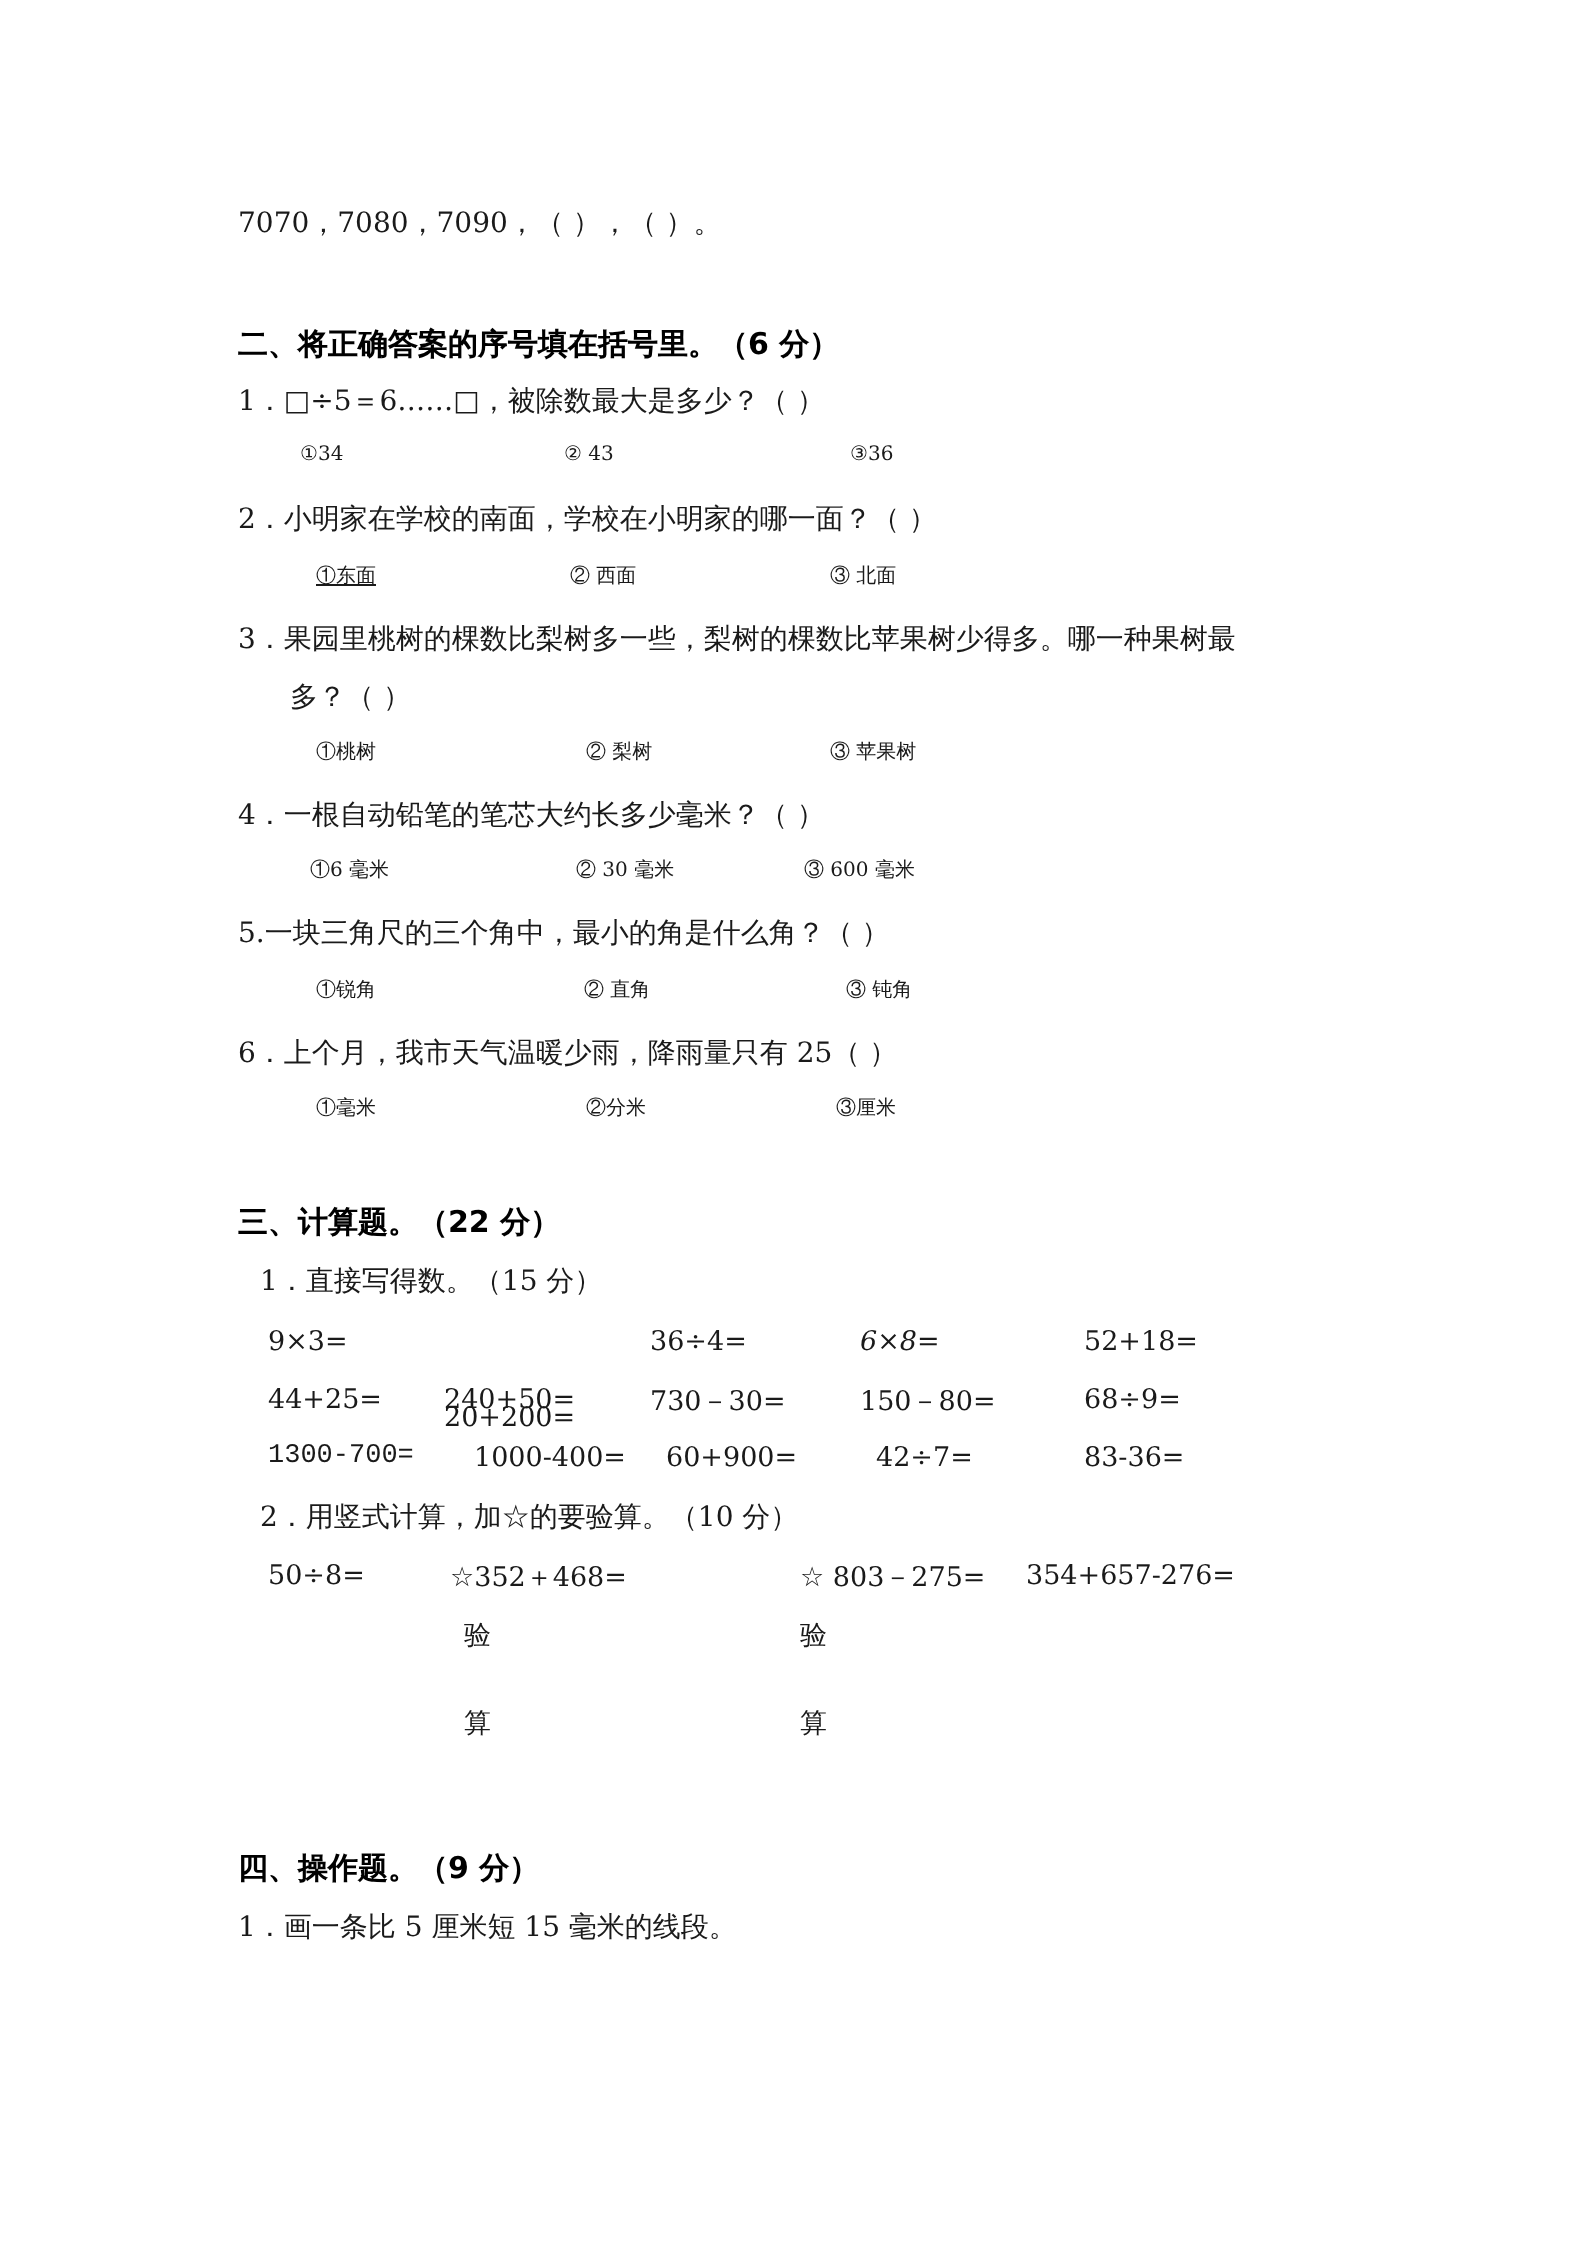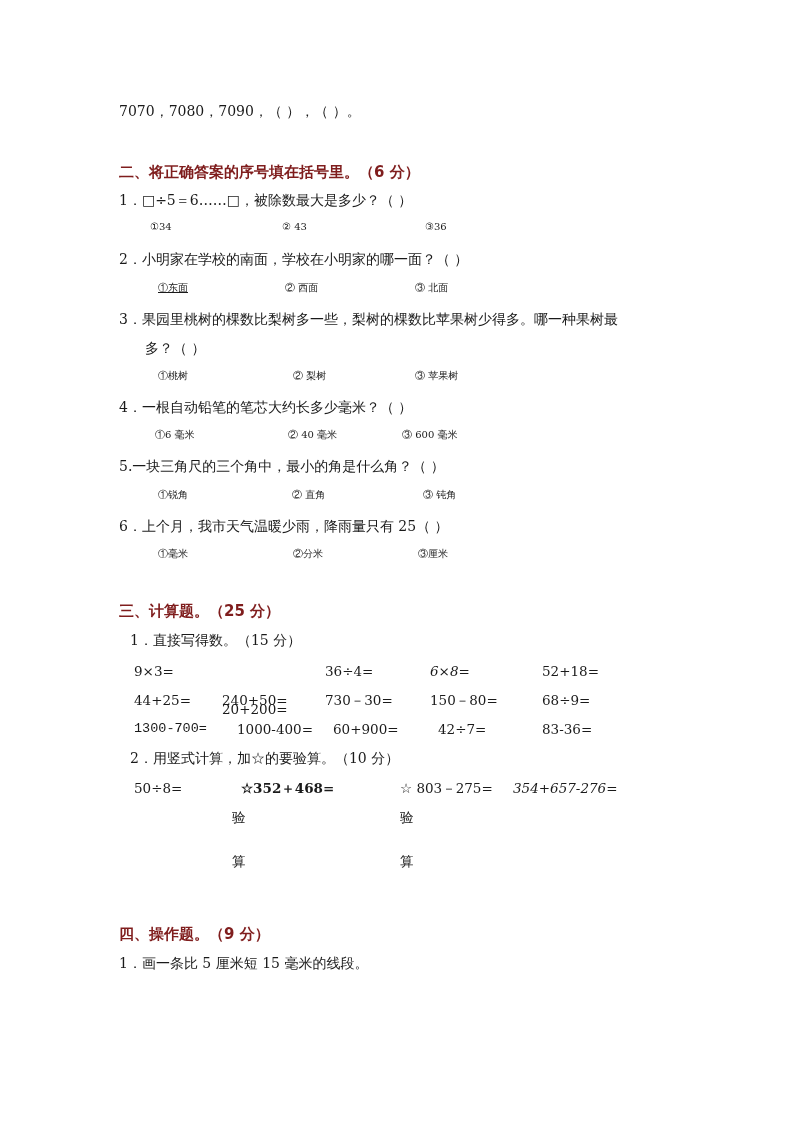--- a/index.html
+++ b/index.html
@@ -14,21 +14,21 @@
       overflow: hidden;
       font-family: "DejaVu Serif", "Liberation Serif", serif;
       color: #1a1a1a;
       font-size: 14px;
     }
     .abs { position: absolute; white-space: nowrap; }
     .heading {
       font-family: "DejaVu Sans", "Liberation Sans", sans-serif;
       font-weight: bold;
       font-size: 15px;
-      color: #7f1d1d;
+      color: #000000;
     }
     .q { font-size: 14px; }
     .opt { font-size: 10px; }
     .calc { font-size: 13.5px; }
   </style>
 </head>
 <body>
 
 <div class="abs q" style="left:119px; top:103px;">7070，7080，7090，（          ），（          ）。</div>
 
@@ -45,34 +45,34 @@
 <div class="abs opt" style="left:415px; top:281px;">③ 北面</div>
 
 <div class="abs q" style="left:119px; top:311px;">3．果园里桃树的棵数比梨树多一些，梨树的棵数比苹果树少得多。哪一种果树最</div>
 <div class="abs q" style="left:145px; top:340px;">多？（          ）</div>
 <div class="abs opt" style="left:158px; top:369px;">①桃树</div>
 <div class="abs opt" style="left:293px; top:369px;">② 梨树</div>
 <div class="abs opt" style="left:415px; top:369px;text-align:center;">③ 苹果树</div>
 
 <div class="abs q" style="left:119px; top:399px;">4．一根自动铅笔的笔芯大约长多少毫米？（          ）</div>
 <div class="abs opt" style="left:155px; top:428px;">①6 毫米</div>
-<div class="abs opt" style="left:288px; top:428px;">② 40 毫米</div>
+<div class="abs opt" style="left:288px; top:428px;">② 30 毫米</div>
 <div class="abs opt" style="left:402px; top:428px;">③  600 毫米</div>
 
 <div class="abs q" style="left:119px; top:458px;">5.一块三角尺的三个角中，最小的角是什么角？（          ）</div>
 <div class="abs opt" style="left:158px; top:488px;">①锐角</div>
 <div class="abs opt" style="left:292px; top:488px;">② 直角</div>
 <div class="abs opt" style="left:423px; top:488px;">③ 钝角</div>
 
 <div class="abs q" style="left:119px; top:518px;">6．上个月，我市天气温暖少雨，降雨量只有 25（          ）</div>
 <div class="abs opt" style="left:158px; top:547px;">①毫米</div>
 <div class="abs opt" style="left:293px; top:547px;">②分米</div>
 <div class="abs opt" style="left:418px; top:547px;">③厘米</div>
 
-<div class="abs heading" style="left:119px; top:602px;">三、计算题。（25 分）</div>
+<div class="abs heading" style="left:119px; top:602px;">三、计算题。（22 分）</div>
 <div class="abs q" style="left:130px; top:632px;">1．直接写得数。（15 分）</div>
 
 <div class="abs calc" style="left:134px; top:663px;">9×3=</div>
 <div class="abs calc" style="left:222px; top:701px;">20+200=</div>
 <div class="abs calc" style="left:325px; top:663px;">36÷4=</div>
 <div class="abs calc" style="left:430px; top:663px;font-style:italic;">6×8=</div>
 <div class="abs calc" style="left:542px; top:663px;">52+18=</div>
 
 <div class="abs calc" style="left:134px; top:692px;">44+25=</div>
 <div class="abs calc" style="left:222px; top:692px;">240+50=</div>
@@ -82,23 +82,23 @@
 
 <div class="abs calc" style="left:134px; top:721px;font-family:Liberation Mono, monospace;">1300-700=</div>
 <div class="abs calc" style="left:237px; top:721px;">1000-400=</div>
 <div class="abs calc" style="left:333px; top:721px;">60+900=</div>
 <div class="abs calc" style="left:438px; top:721px;">42÷7=</div>
 <div class="abs calc" style="left:542px; top:721px;">83-36=</div>
 
 <div class="abs q" style="left:130px; top:750px;">2．用竖式计算，加☆的要验算。（10 分）</div>
 
 <div class="abs calc" style="left:134px; top:780px;">50÷8=</div>
-<div class="abs calc" style="left:241px; top:780px;font-weight:bold;">☆352＋468=</div>
+<div class="abs calc" style="left:225px; top:780px;">☆352＋468=</div>
 <div class="abs calc" style="left:400px; top:780px;">☆ 803－275=</div>
-<div class="abs calc" style="left:513px; top:780px;font-style:italic;">354+657-276=</div>
+<div class="abs calc" style="left:513px; top:780px;">354+657-276=</div>
 
 <div class="abs calc" style="left:232px; top:809px;">验</div>
 <div class="abs calc" style="left:232px; top:853px;">算</div>
 <div class="abs calc" style="left:400px; top:809px;">验</div>
 <div class="abs calc" style="left:400px; top:853px;">算</div>
 
 <div class="abs heading" style="left:119px; top:925px;">四、操作题。（9 分）</div>
 <div class="abs q" style="left:119px; top:955px;">1．画一条比 5 厘米短 15 毫米的线段。</div>
 
 </body></html>

